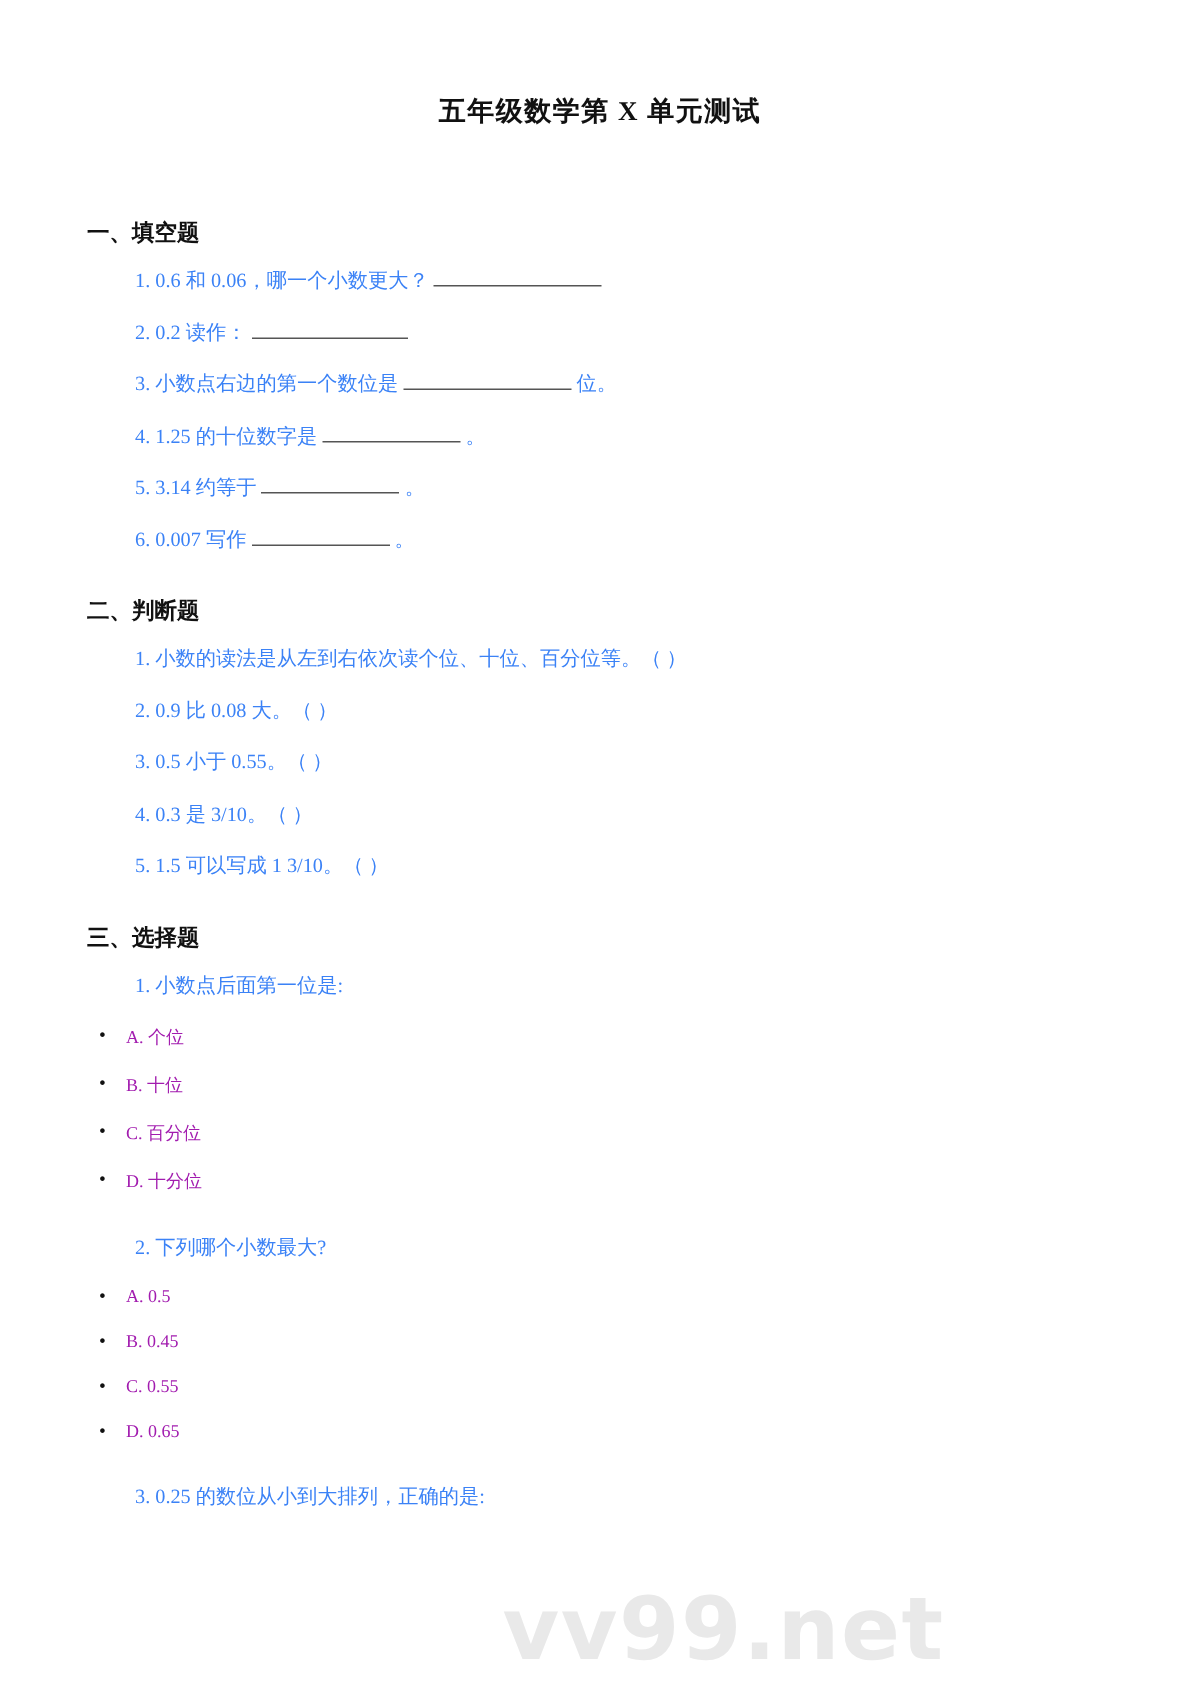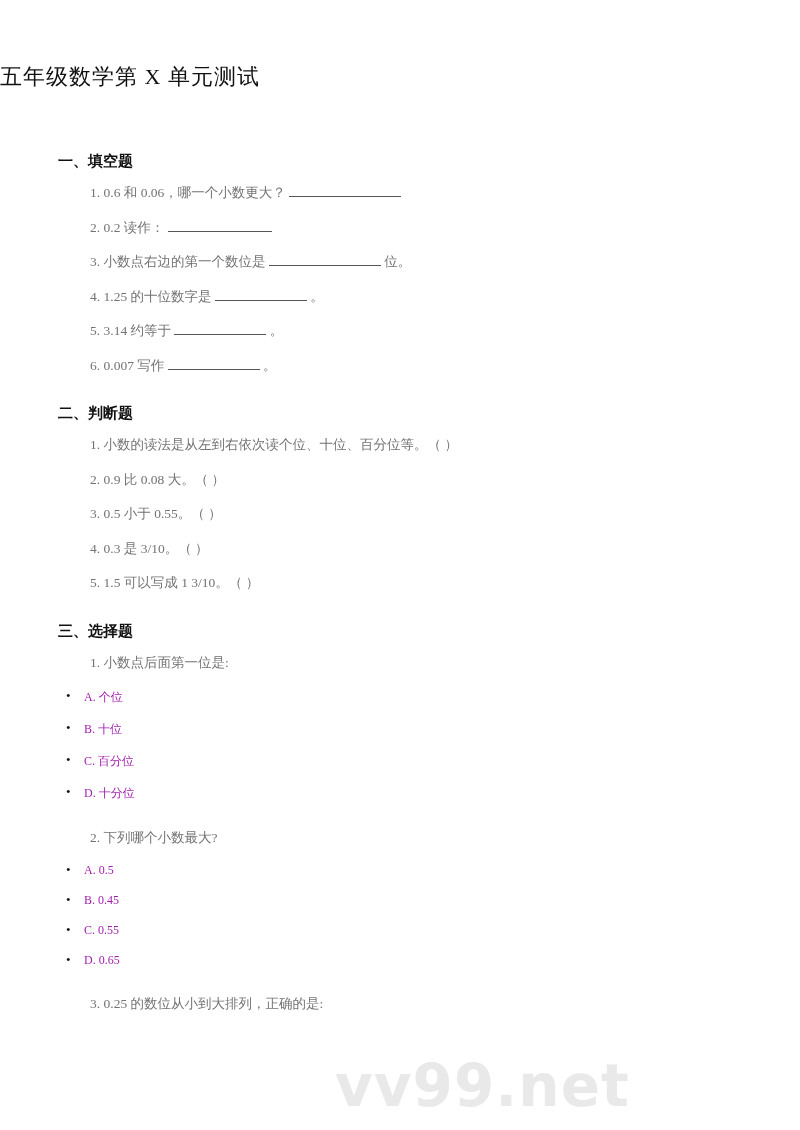--- a/index.html
+++ b/index.html
@@ -16,22 +16,23 @@
     overflow: hidden;
   }
   .page {
     position: relative;
     width: 800px;
     height: 1130px;
     box-sizing: border-box;
     padding: 0;
   }
   .doc-title {
-    font-size: 22px;
-    font-weight: normal;
+    text-align: center;
+    font-size: 18px;
+    font-weight: bold;
     letter-spacing: 1px;
     margin: 62px 0 0 0;
     color: #111;
   }
   .content {
     margin: 16px 58px;
     padding-top: 34px;
     position: relative;
     z-index: 2;
   }
@@ -42,21 +43,21 @@
     color: #111;
   }
   .section-head.first {
     margin-top: 10px;
   }
   .q-item {
     font-size: 13.5px;
     margin: 0 0 4px 0;
     padding: 7px 0 6px 32px;
     line-height: 1.3;
-    color: #737373;
+    color: #3b82f6;
   }
   .blank {
     display: inline-block;
     border-bottom: 1px solid #555;
     vertical-align: baseline;
   }
   .b-long { width: 112px; }
   .b-mid { width: 104px; }
   .b-short { width: 92px; }
   .opt-item {

